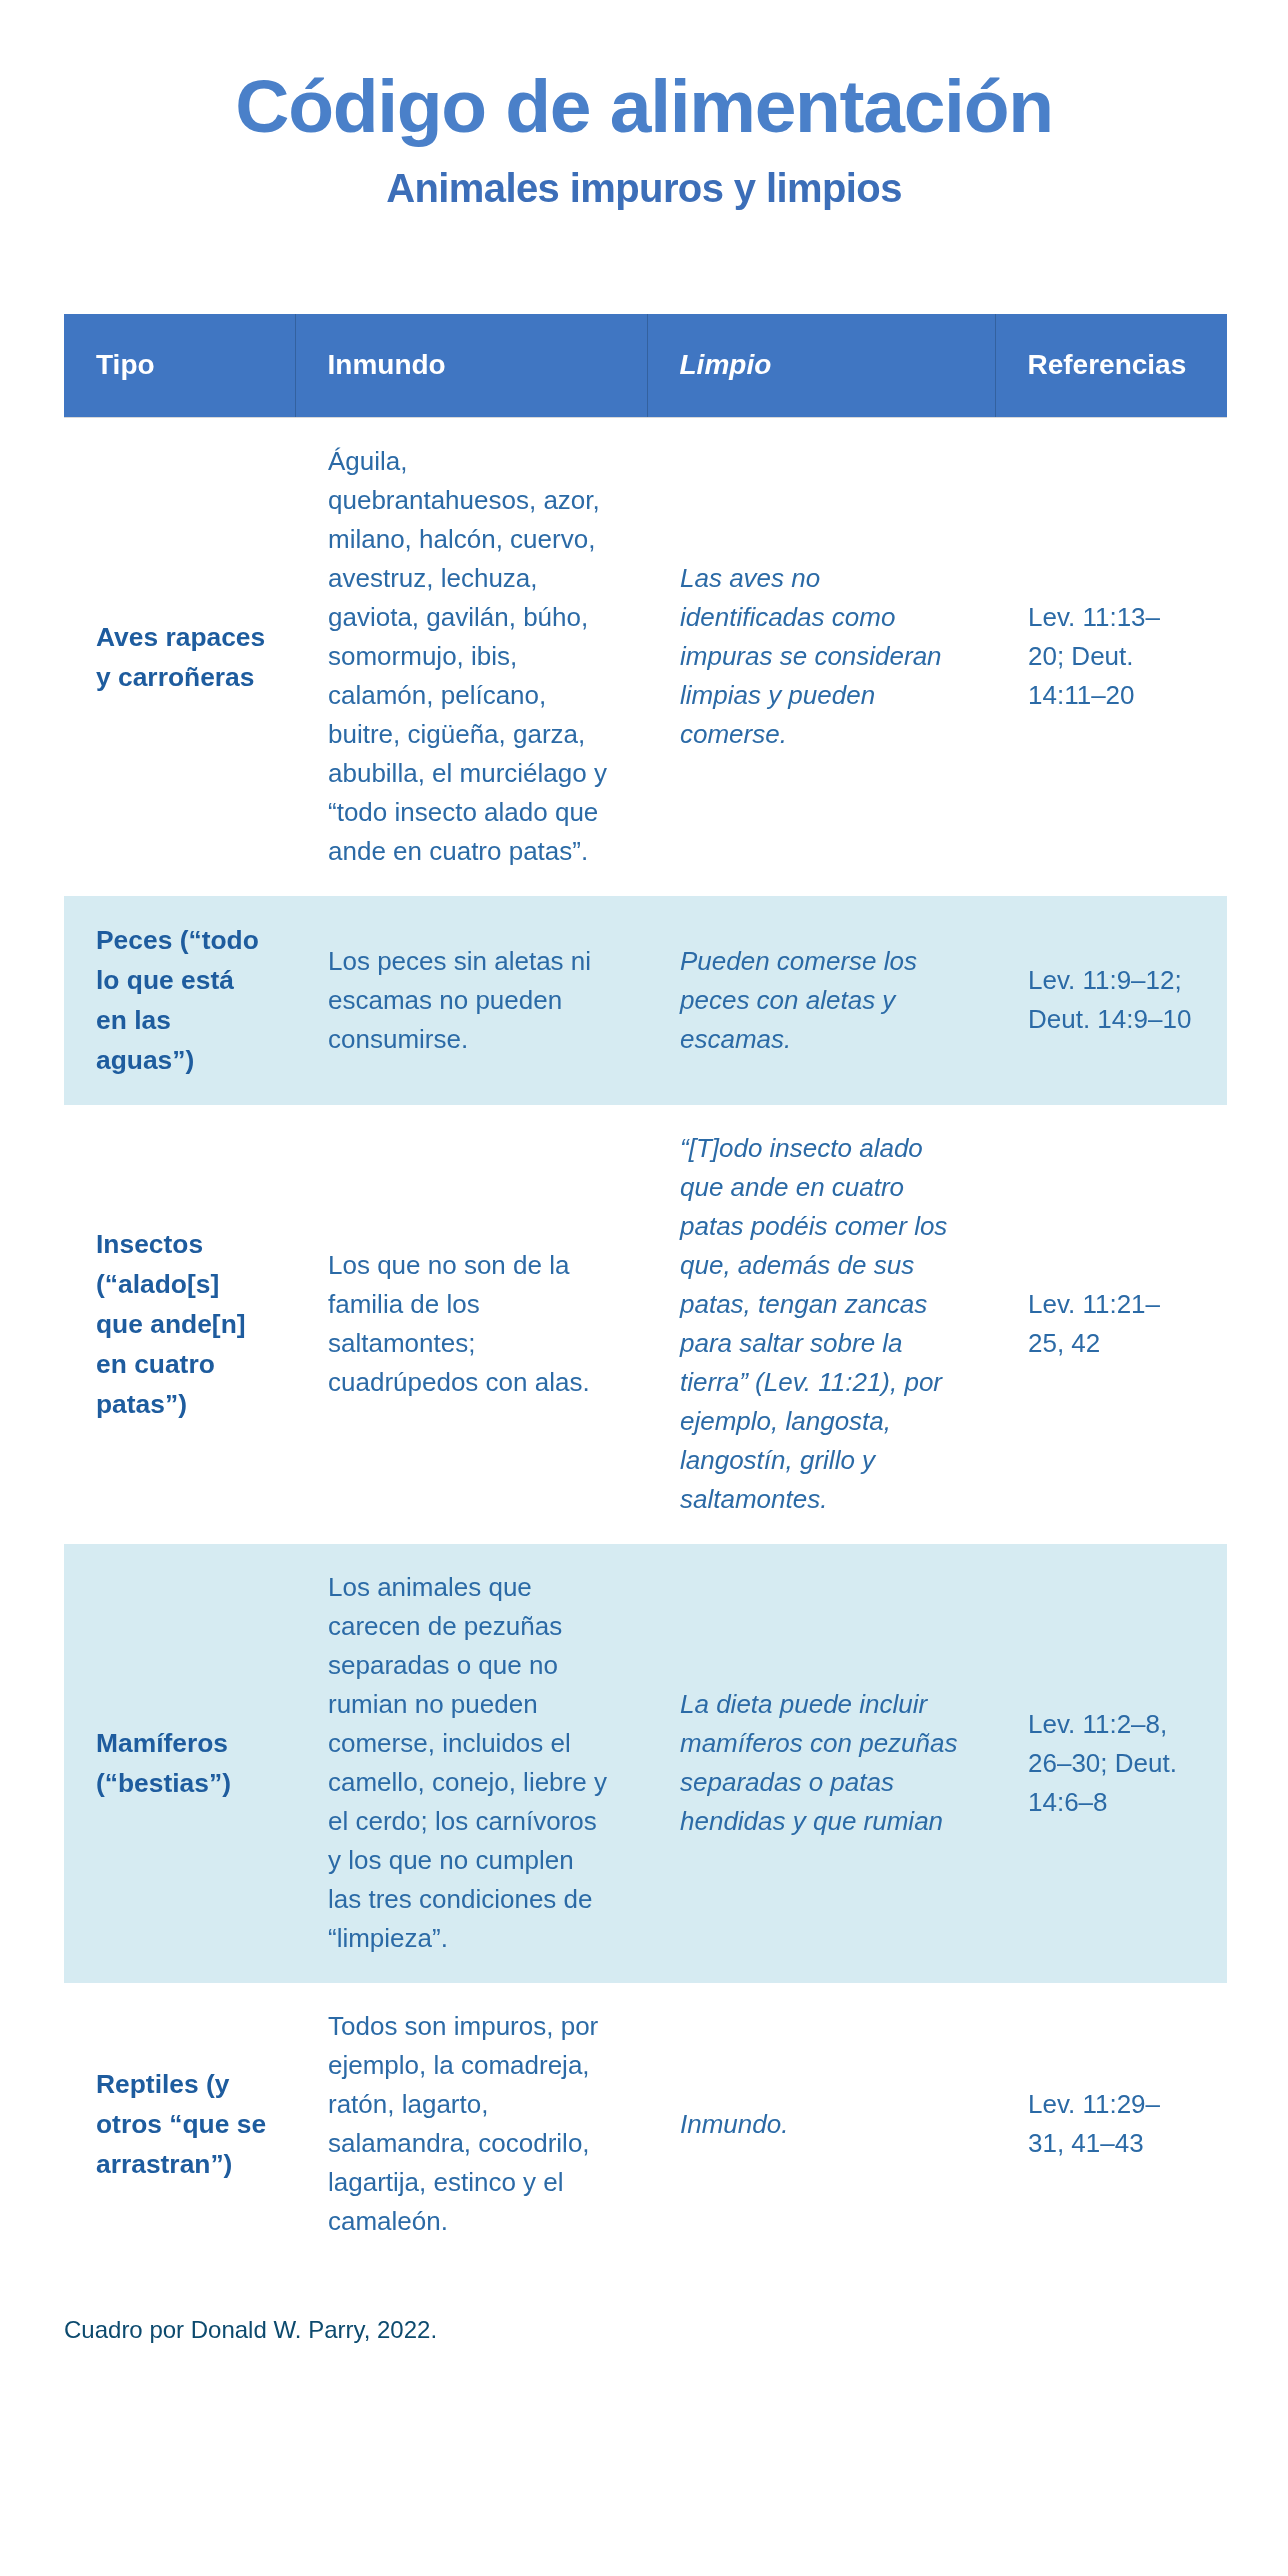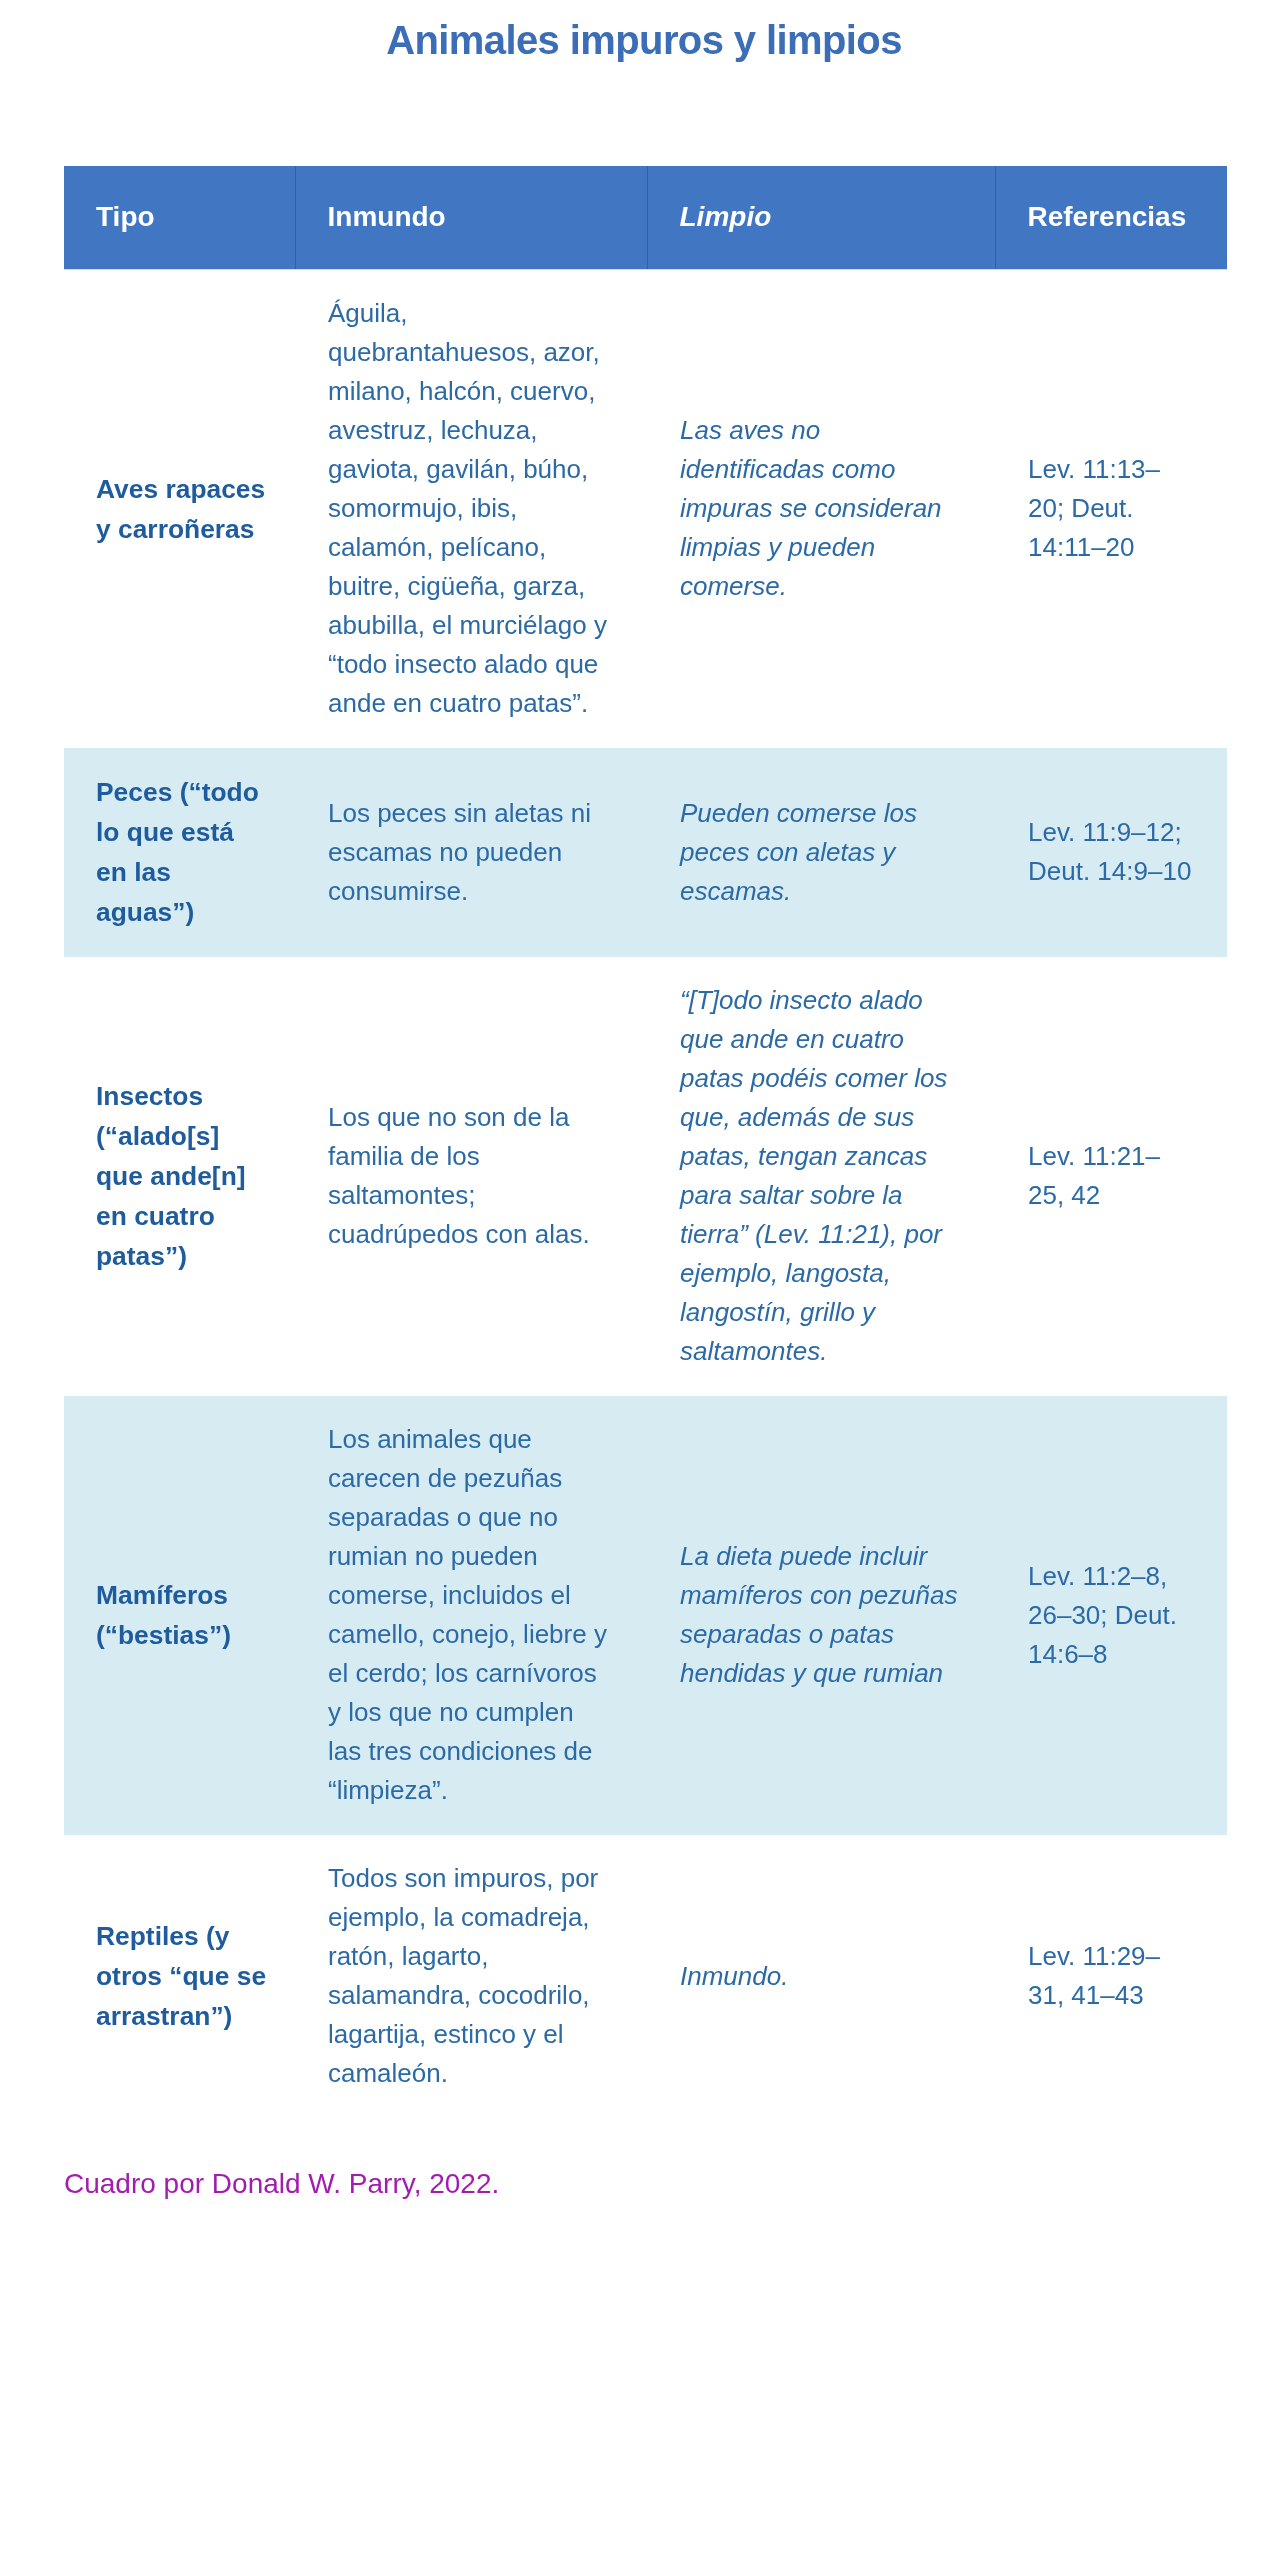--- a/index.html
+++ b/index.html
@@ -68,29 +68,30 @@
     color: #1E5C9E;
     padding-left: 32px;
     padding-right: 24.5px;
   }
   .col-tipo   { width: 231px; margin-top: 24px; }
   .col-inmundo{ width: 352px; }
   .col-limpio { width: 348px; font-style: italic; }
   .col-ref    { width: 232px; }
   .footer-credit {
     margin: 50px 0 0 64px;
-    font-size: 28px;
-    color: #a21caf;
+    font-size: 24px;
+    color: #0c4a6e;
   }
 </style>
 </head>
 <body>
 
 <div class="page">
 
+  <h1 class="page-title">Código de alimentación</h1>
   <h2 class="page-subtitle">Animales impuros y limpios</h2>
 
   <div class="food-table">
 
     <div class="thead">
       <div class="th col-tipo">Tipo</div>
       <div class="th col-inmundo">Inmundo</div>
       <div class="th col-limpio">Limpio</div>
       <div class="th col-ref">Referencias</div>
     </div>

